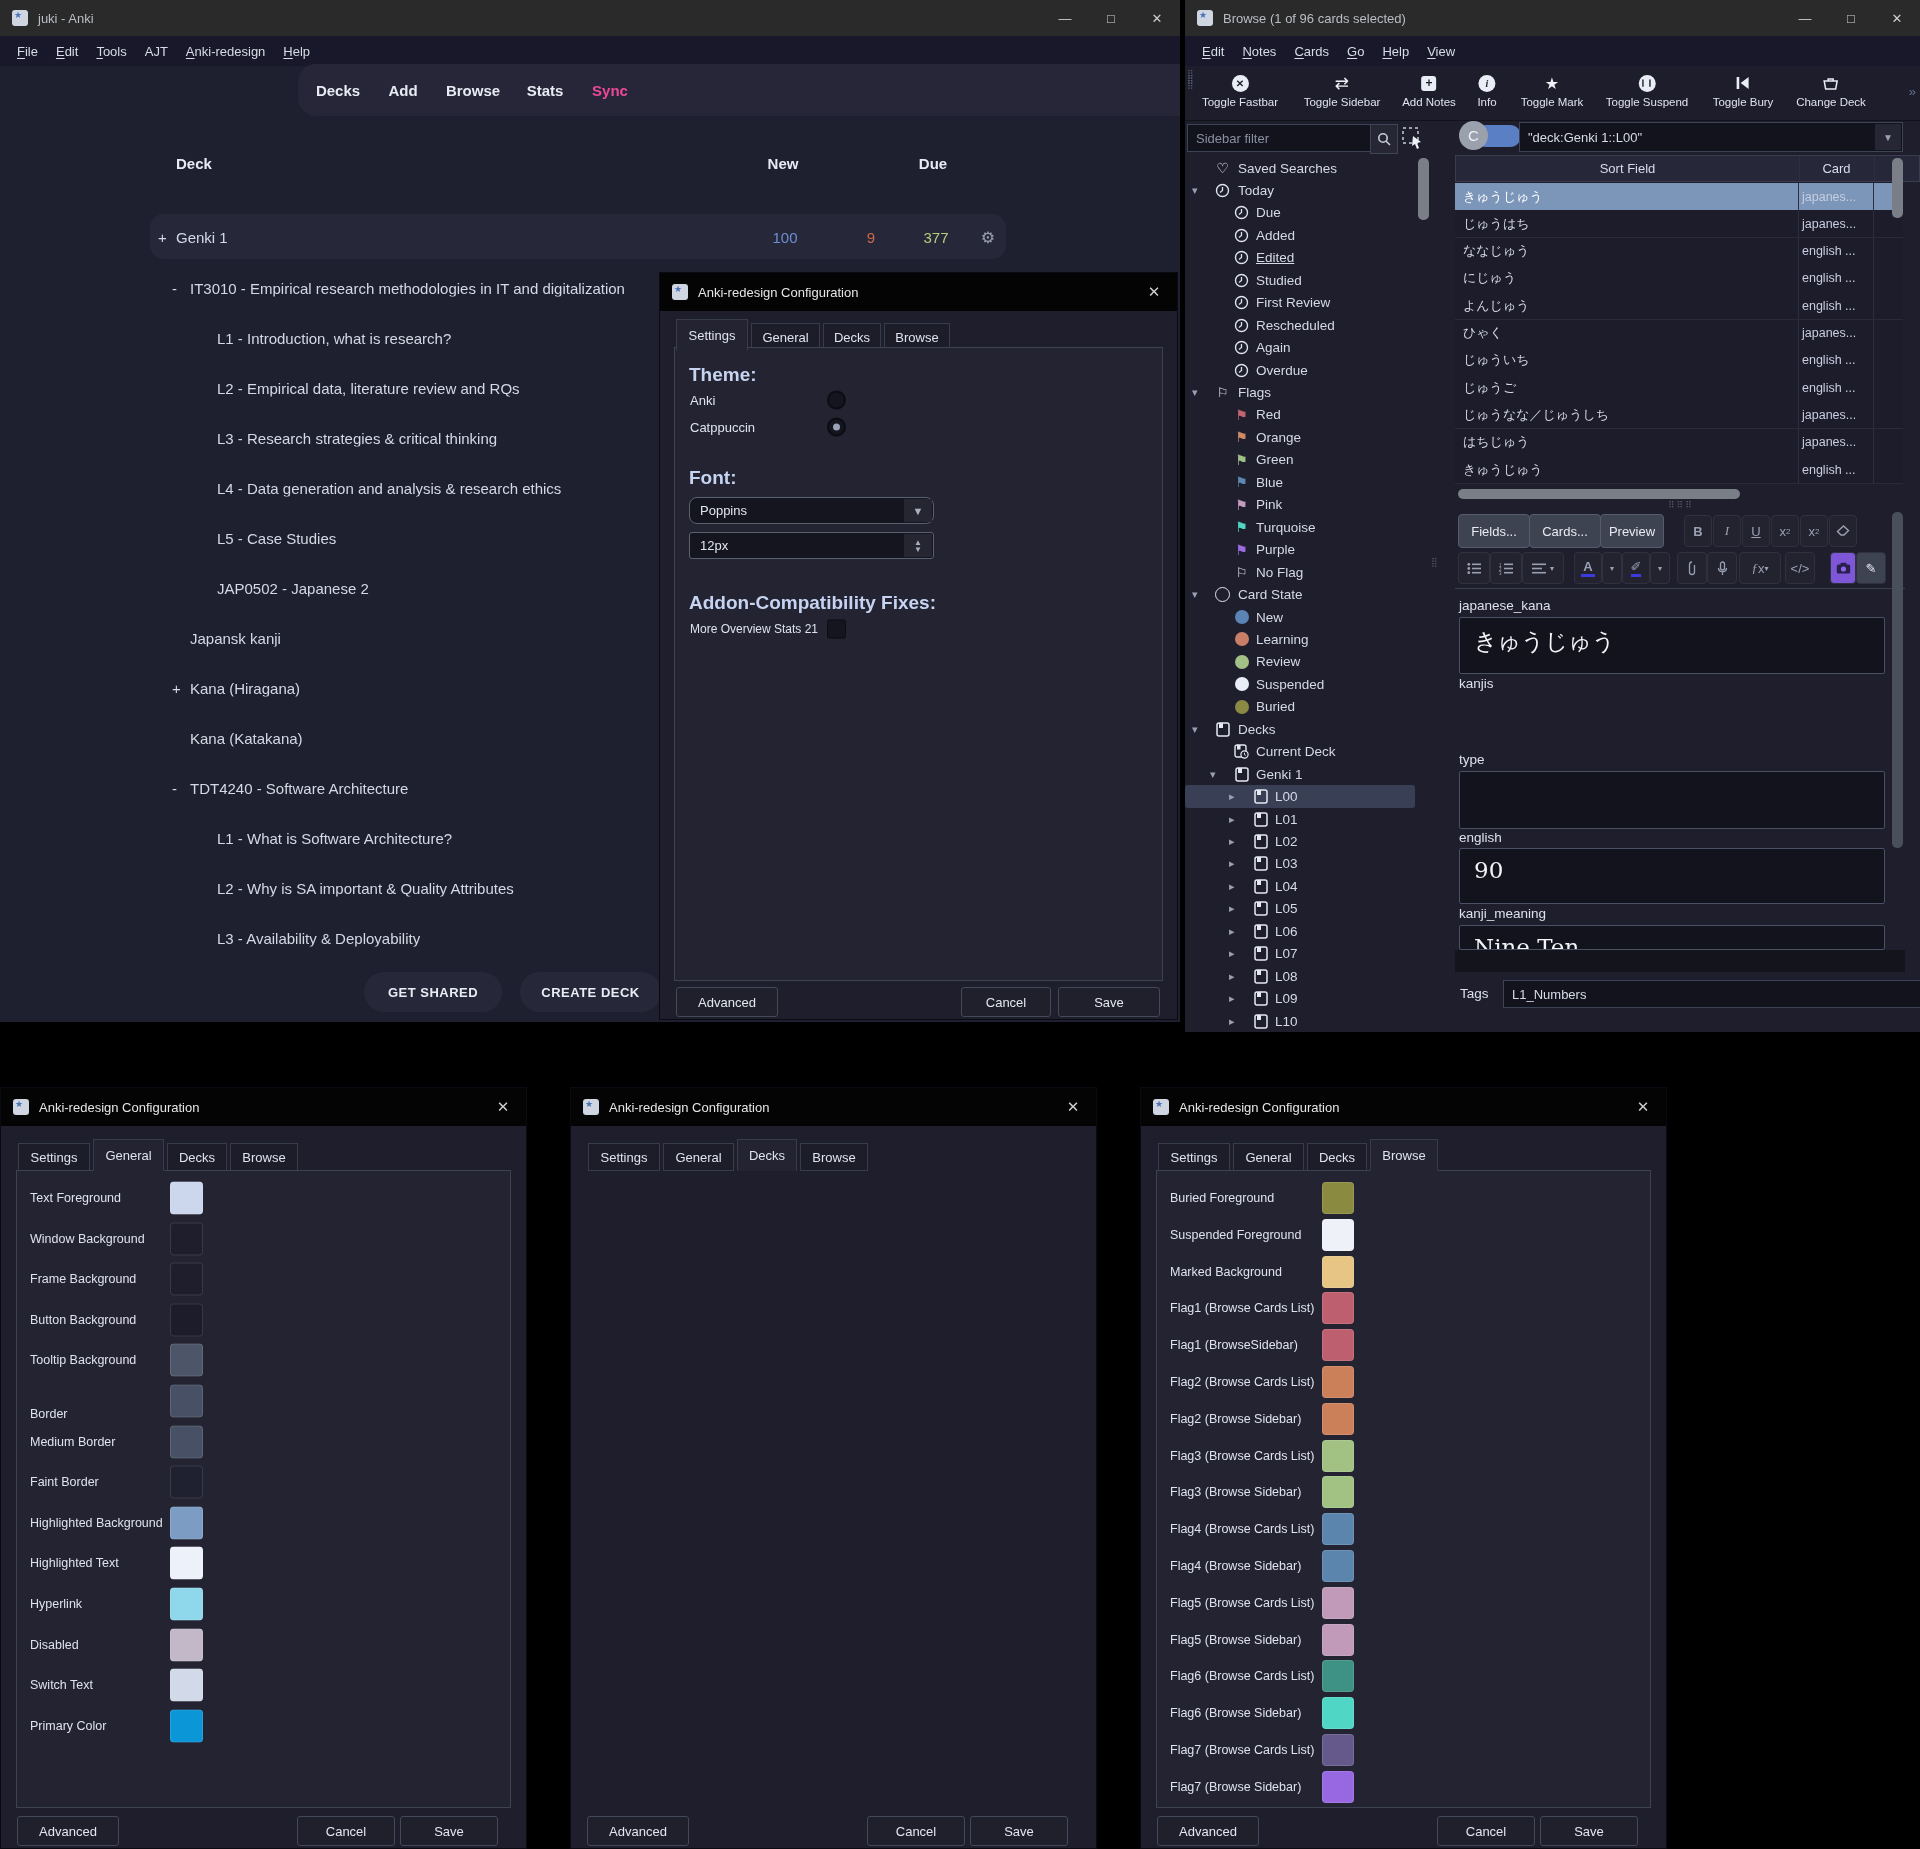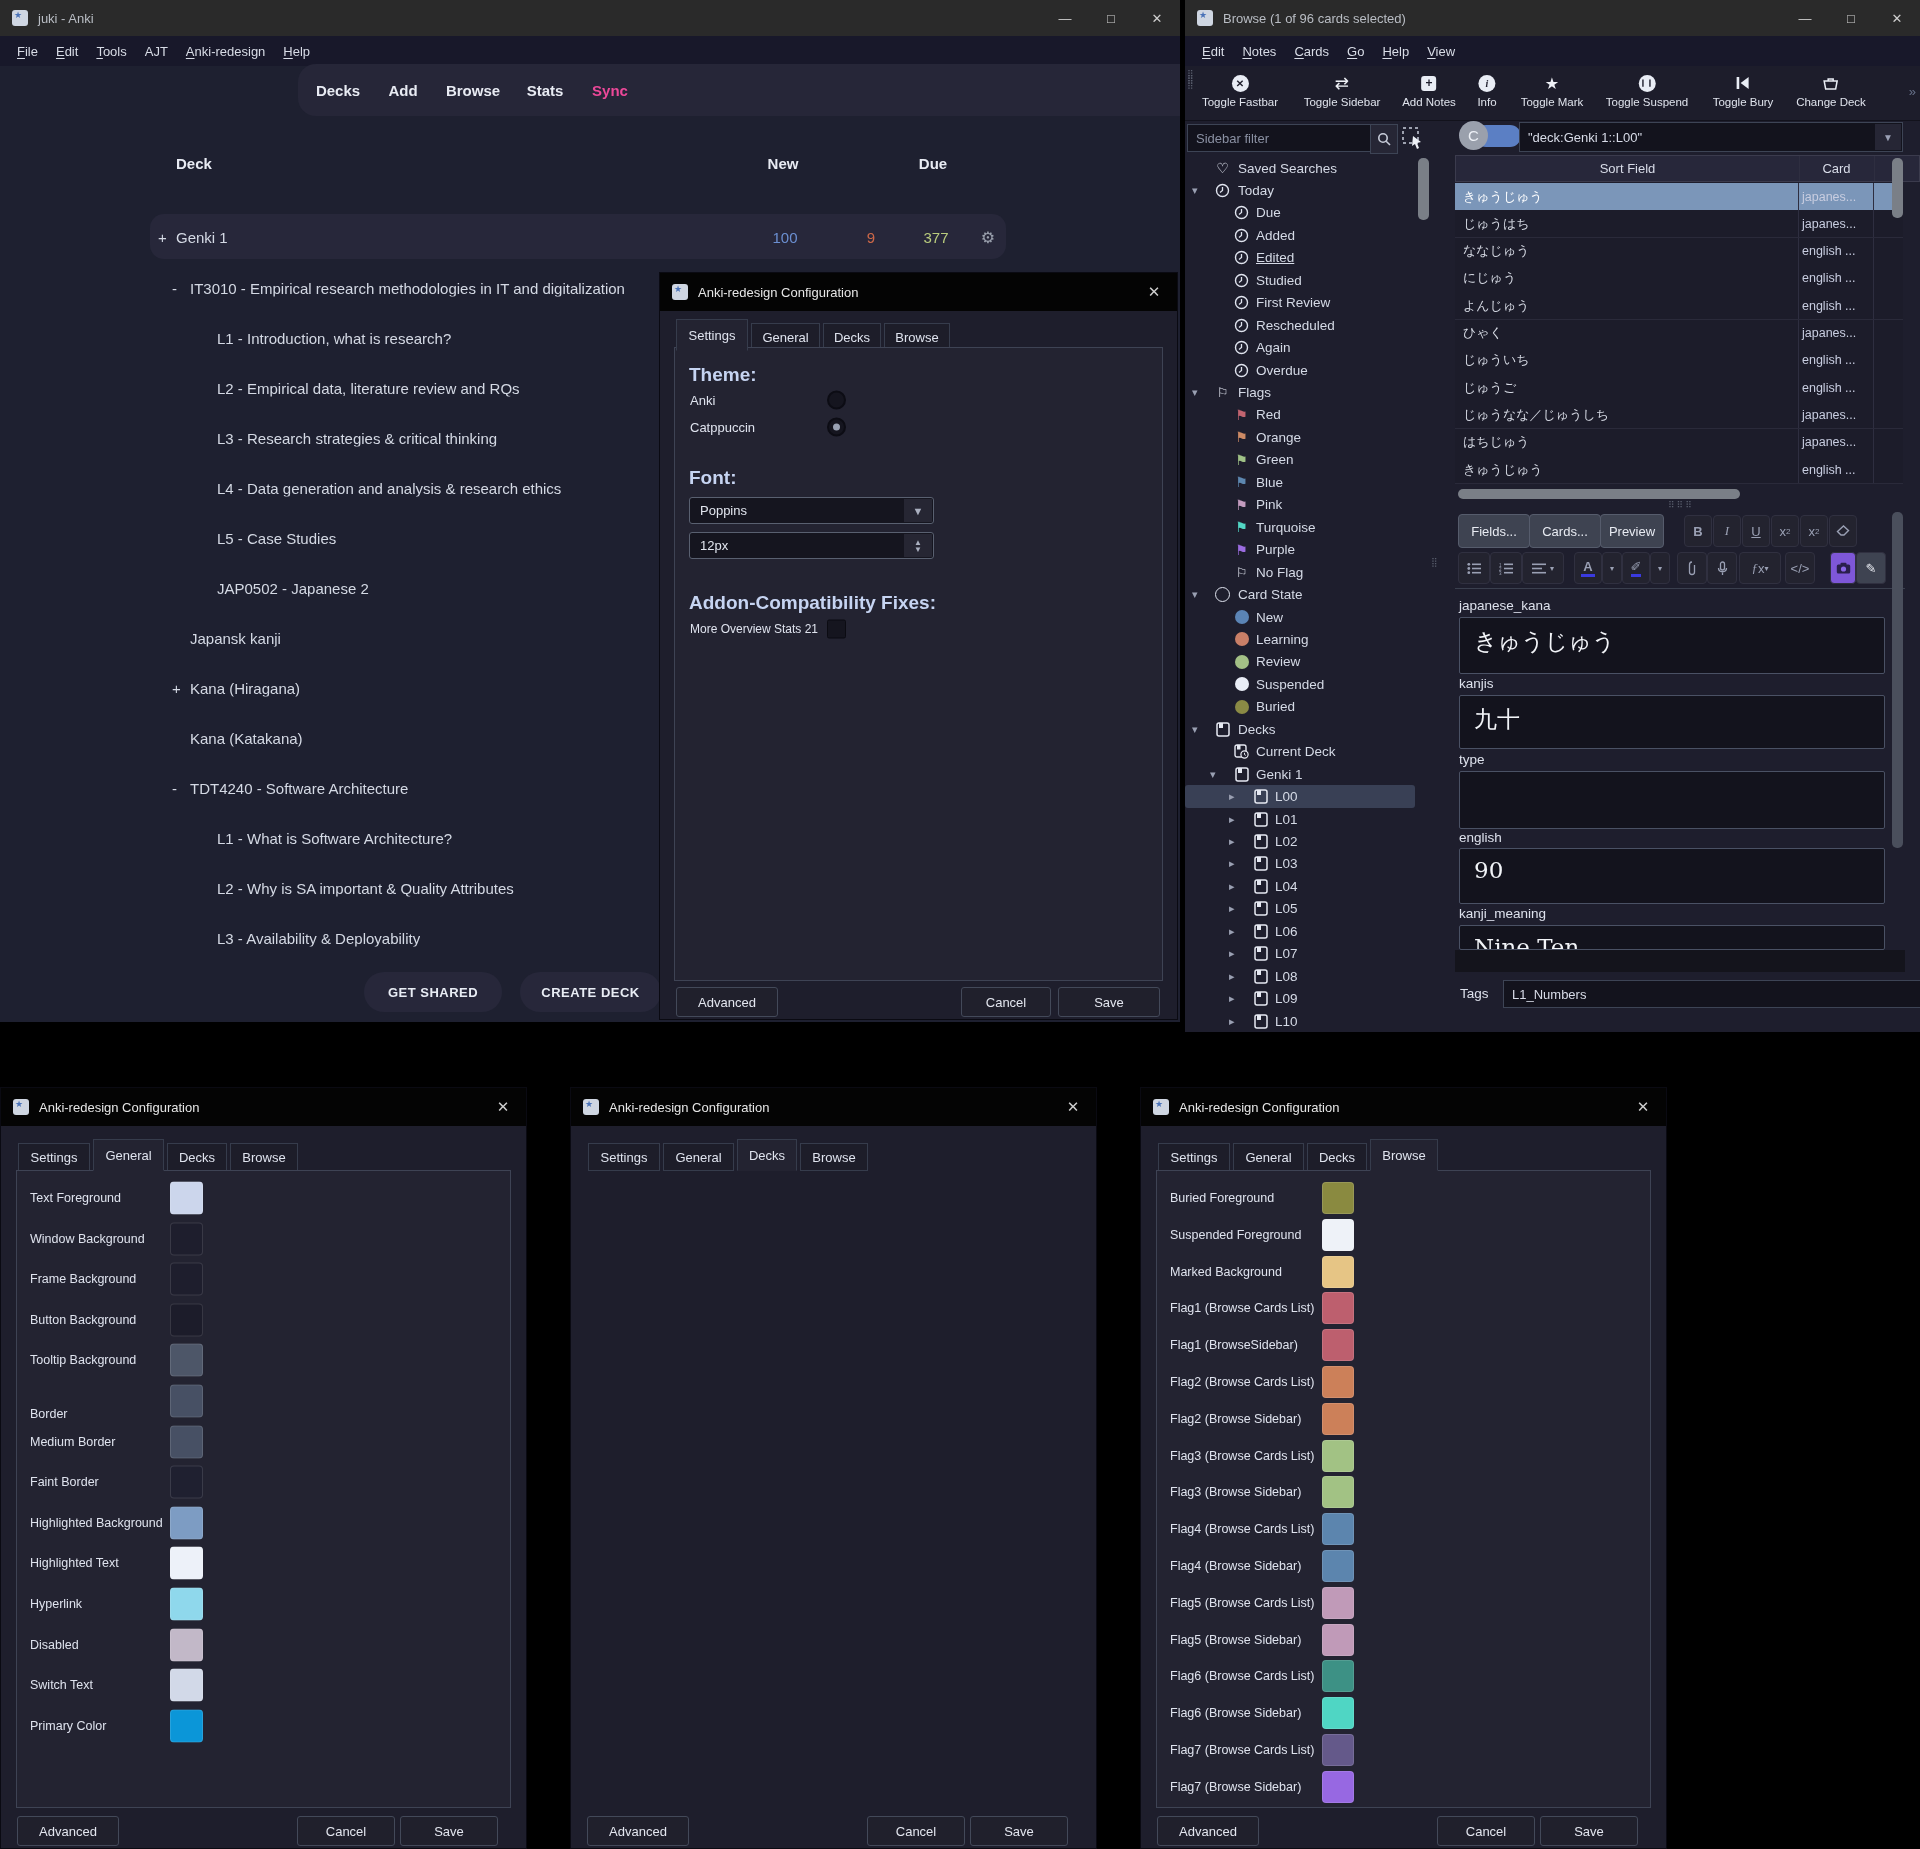--- a/index.html
+++ b/index.html
@@ -741,23 +741,20 @@
       </svg>
     </div>
     <div class="fmtbtn lit" style="left: 671px; top: 552px; width: 28px; height: 30px;">
       <span>✎</span>
     </div>
     <div class="fieldlabel" style="top: 598px;">japanese_kana</div>
     <div class="fieldbox" style="top: 617px; height: 55px;">
       <span class="fieldtext">きゅうじゅう</span>
     </div>
     <div class="fieldlabel" style="top: 676px;">kanjis</div>
-    <div class="fieldbox" style="top: 695px; height: 52px;">
-      <span class="fieldtext">九十</span>
-    </div>
     <div class="fieldlabel" style="top: 752px;">type</div>
     <div class="fieldbox" style="top: 771px; height: 56px;"></div>
     <div class="fieldlabel" style="top: 830px;">english</div>
     <div class="fieldbox" style="top: 848px; height: 54px;">
       <span class="fieldtext serif">90</span>
     </div>
     <div class="fieldlabel" style="top: 906px;">kanji_meaning</div>
     <div class="fieldbox" style="top: 925px; height: 23px;">
       <span class="fieldtext serif">Nine Ten</span>
     </div>
@@ -775,21 +772,21 @@
     <div class="tab" style="left: 91px; width: 69px; top: 50px;">General</div>
     <div class="tab" style="left: 163px; width: 58px; top: 50px;">Decks</div>
     <div class="tab" style="left: 224px; width: 66px; top: 50px;">Browse</div>
     <div class="panel" style="left: 14px; right: 14px; top: 74px; height: 634px;">
       <div class="heading" style="left: 14px; top: 16px;">Theme:</div>
       <div class="formlabel" style="left: 15px; top: 52px;">Anki</div>
       <div class="radio" style="left: 152px; top: 52px;"></div>
       <div class="formlabel" style="left: 15px; top: 79px;">Catppuccin</div>
       <div class="radio on" style="left: 152px; top: 79px;"></div>
       <div class="heading" style="left: 14px; top: 119px;">Font:</div>
-      <div class="selectbox" style="left: 14px; top: 149px; width: 245px; height: 27px;">Poppins<span class="selend">▼</span></div>
+      <div class="selectbox" style="left: 14px; top: 149px; width: 245px; height: 27px; border-radius: 8px;">Poppins<span class="selend">▼</span></div>
       <div class="selectbox" style="left: 14px; top: 184px; width: 245px; height: 27px;">12px<span class="selend" style="flex-direction:column;font-size:8px;line-height:7px;">▲<br>▼</span></div>
       <div class="heading" style="left: 14px; top: 244px;">Addon-Compatibility Fixes:</div>
       <div class="formlabel" style="left: 15px; top: 281px; font-size: 12px; text-align: right;">More Overview Stats 21</div>
       <div class="checkbox" style="left: 152px; top: 281px;"></div>
     </div>
     <div class="dlgbtn" style="left: 16px; top: 714px; width: 100px;">Advanced</div>
     <div class="dlgbtn" style="left: 301px; top: 714px; width: 88px;">Cancel</div>
     <div class="dlgbtn" style="left: 398px; top: 714px; width: 100px;">Save</div>
   </div>
 <div class="dlg" id="dlg-general" style="left:0;top:1087px;width:527px;height:762px;">

